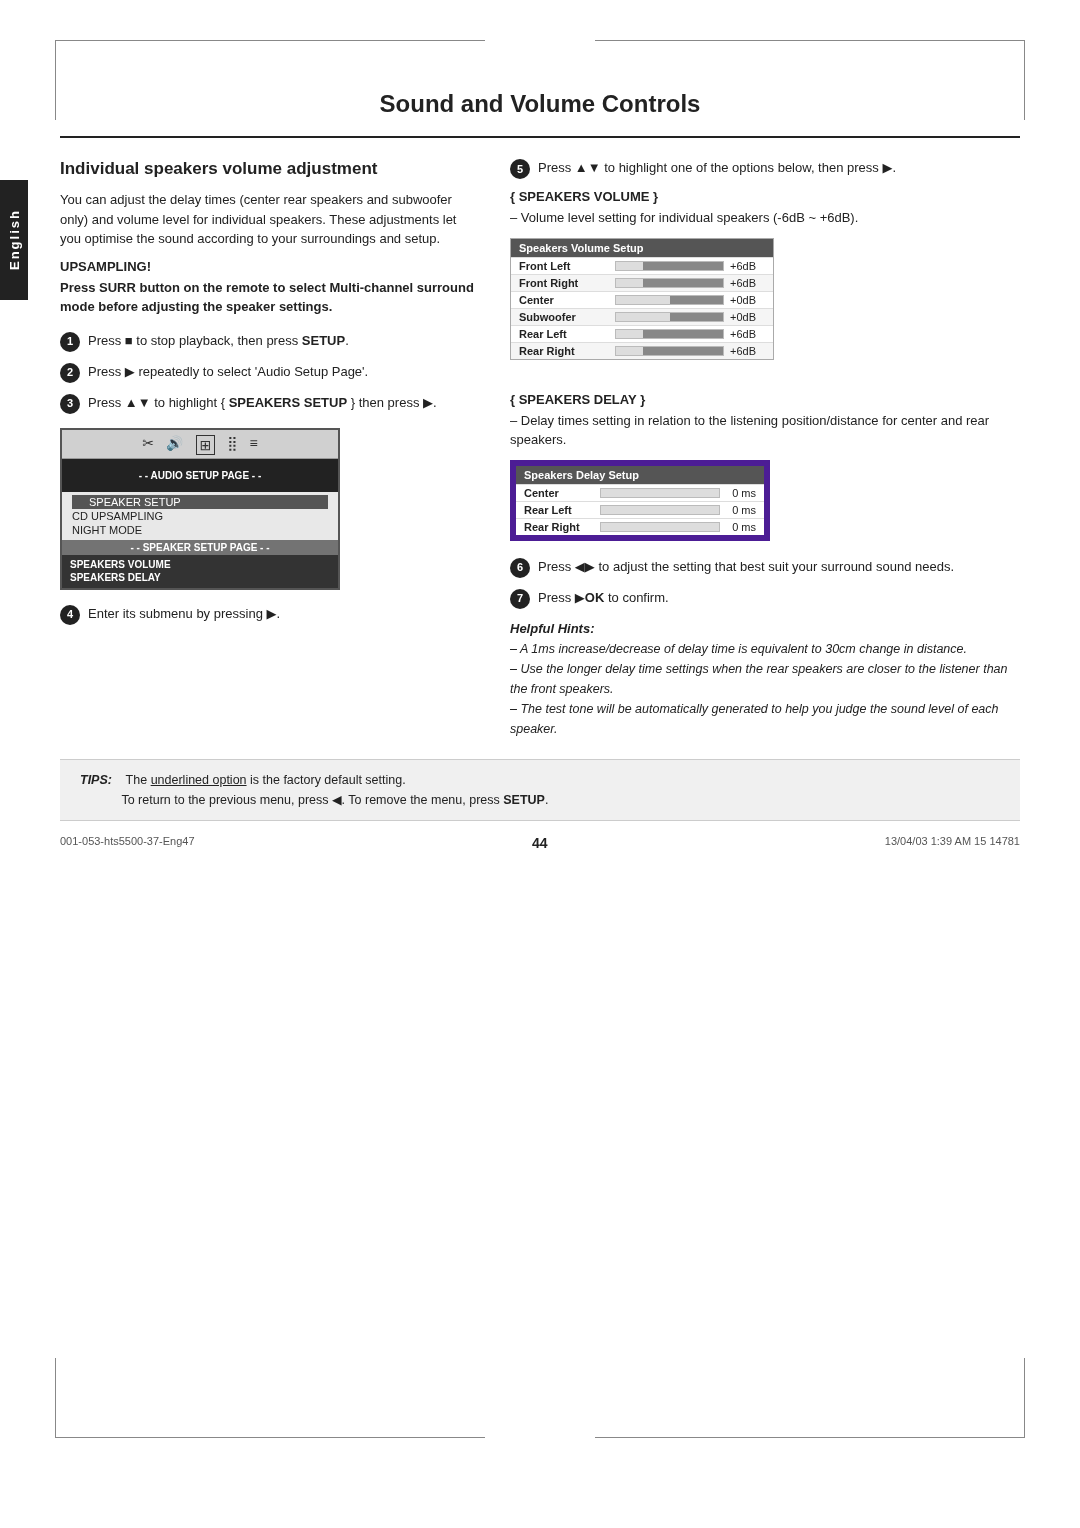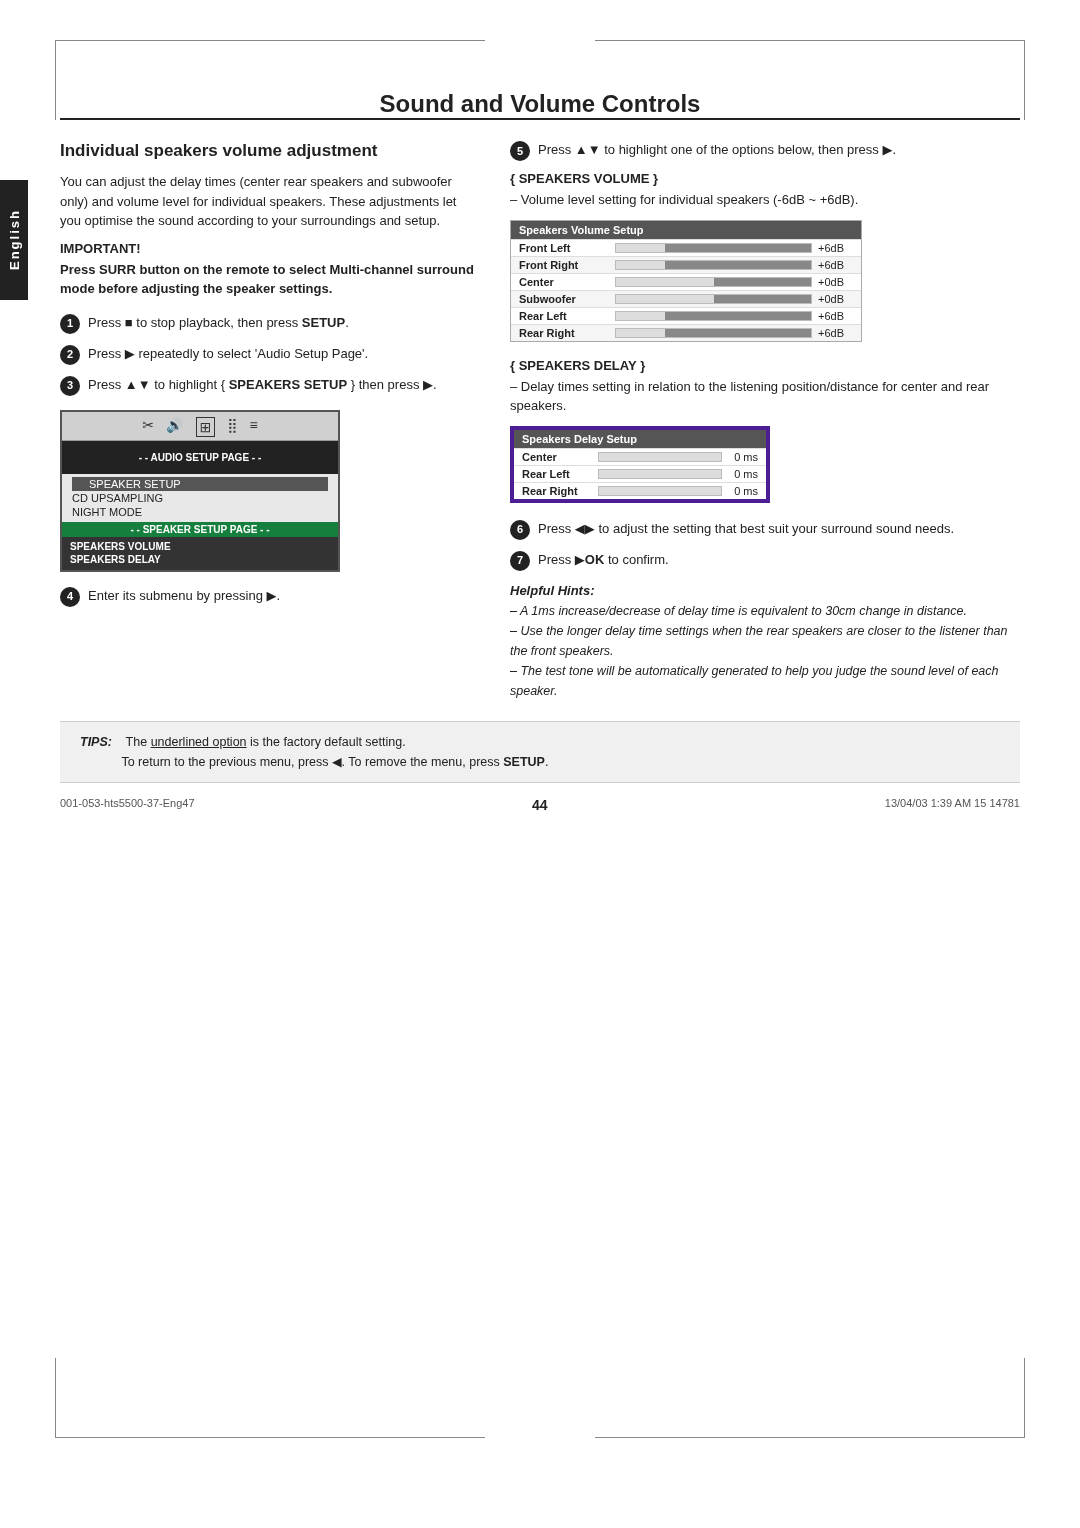--- a/index.html
+++ b/index.html
@@ -109,20 +109,21 @@
       width: 1px;
       height: 80px;
       background: #888;
     }
 
     
     .page-title {
       text-align: center;
       font-size: 24px;
       font-weight: bold;
+      margin-bottom: 18px;
       padding-top: 30px;
     }
 
     .title-underline {
       border: none;
       border-top: 2px solid #222;
       margin: 0 0 20px 0;
     }
 
     
@@ -250,21 +251,21 @@
       color: #fff;
       padding-left: 17px;
     }
 
     .screen-submenu {
       background: #333;
       margin: 0;
     }
 
     .screen-submenu-header {
-      background: #15803d;
+      background: #737373;
       color: #fff;
       text-align: center;
       font-size: 10px;
       padding: 2px 4px;
       font-weight: bold;
     }
 
     .screen-submenu-items {
       padding: 3px 8px 4px 8px;
     }
@@ -285,22 +286,22 @@
     .option-desc {
       font-size: 13px;
       line-height: 1.5;
       margin-bottom: 10px;
     }
 
     
     .setup-table {
       border: 1px solid #aaa;
       font-size: 11px;
-      margin-bottom: 16px;
-      width: 352px;
+      margin-bottom: 32px;
+      width: 264px;
     }
 
     .setup-table-header {
       background: #555;
       color: #fff;
       font-weight: bold;
       padding: 3px 8px;
       font-size: 11px;
     }
 
@@ -339,21 +340,21 @@
       background: #888;
     }
 
     .setup-row-value {
       width: 35px;
       font-size: 11px;
     }
 
     
     .delay-table {
-      border: 4px solid #4c1d95;
+      border: 6px solid #4c1d95;
       font-size: 11px;
       margin-bottom: 16px;
       width: 260px;
     }
 
     .delay-table-header {
       background: #555;
       color: #fff;
       font-weight: bold;
       padding: 3px 8px;
@@ -461,21 +462,21 @@
     <hr class="title-underline">
 
     <div class="two-col">
 
       <div class="col-left">
 
         <div class="section-heading">Individual speakers volume adjustment</div>
 
         <div class="body-text">You can adjust the delay times (center rear speakers and subwoofer only) and volume level for individual speakers. These adjustments let you optimise the sound according to your surroundings and setup.</div>
 
-        <div class="important-label">IMPORTANT!</div>
+        <div class="important-label">UPSAMPLING!</div>
         <div class="important-text">
           <strong>Press SURR button on the remote to select Multi-channel surround mode before adjusting the speaker settings.</strong>
         </div>
 
         <div class="step">
           <div class="step-number">1</div>
           <div class="step-text">
             Press ■ to stop playback, then press <strong>SETUP</strong>.
           </div>
         </div>

